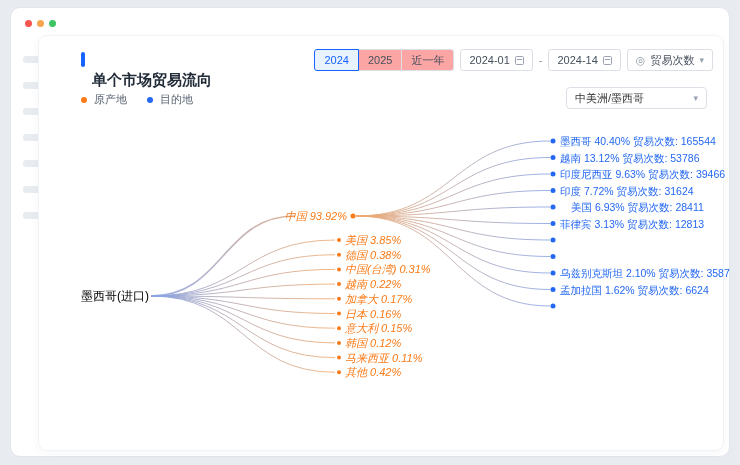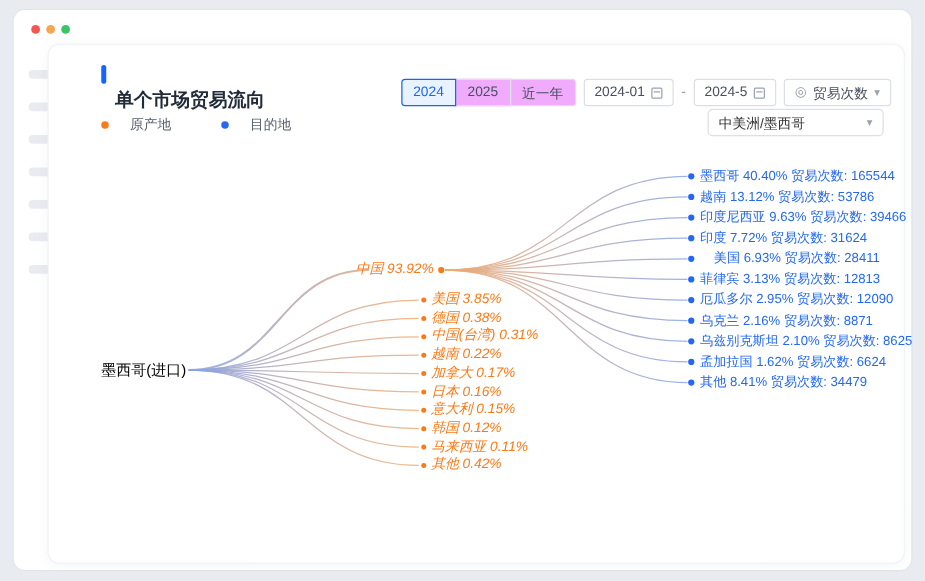--- a/index.html
+++ b/index.html
@@ -28,41 +28,41 @@
   .tdot.green{background:#3dc463;}
   .sidebar{position:absolute;left:12px;top:48px;width:20px;display:flex;flex-direction:column;gap:19px;}
   .sbar{height:7px;width:18px;background:#e8ecf1;border-radius:3px;}
   .card{
     position:absolute;left:28px;top:28px;width:684px;height:414px;
     background:#fff;border-radius:8px;
     box-shadow:0 0 0 1px #f0f3f7,0 2px 10px rgba(30,50,90,.05);
   }
   .accent{position:absolute;left:42px;top:16px;width:4px;height:15px;background:var(--accent);border-radius:2px;}
   .page-title{position:absolute;left:53px;top:12px;font-size:15px;font-weight:bold;color:#222c38;margin-top:23px;}
-  .controls{position:absolute;right:10px;top:13px;height:22px;display:flex;align-items:center;gap:6px;margin-top:14px;}
+  .controls{position:absolute;right:10px;top:13px;height:22px;display:flex;align-items:center;gap:6px;}
   .seg{display:flex;}
   .seg .btn{
     height:22px;padding:0 9px;font-size:11px;color:var(--text);
-    background:#f0abfc;border:1px solid var(--border);
+    background:#fca5a5;border:1px solid var(--border);
     display:flex;align-items:center;margin-left:-1px;cursor:pointer;white-space:nowrap;
   }
   .seg .btn:first-child{border-radius:3px 0 0 3px;margin-left:0;}
   .seg .btn:last-child{border-radius:0 3px 3px 0;}
   .seg .btn.active{color:var(--accent);border-color:var(--accent);background:#e9f2ff;position:relative;z-index:1;}
   .datebox,.metric{
     height:22px;border:1px solid var(--border);border-radius:3px;
     display:flex;align-items:center;gap:5px;padding:0 8px;font-size:11px;color:var(--text);
     background:#fff;white-space:nowrap;
   }
   .cal{width:9px;height:9px;border:1px solid #9aa4b2;border-radius:1.5px;position:relative;display:inline-block;}
   .cal i{position:absolute;left:1px;right:1px;top:2px;height:1px;background:#9aa4b2;}
   .sep{color:#8b95a3;font-size:11px;}
   .micon{color:#8b95a3;font-size:11px;line-height:1;}
   .caret{color:#98a2b0;font-size:9px;line-height:1;}
-  .legend{position:absolute;left:42px;top:56px;display:flex;align-items:center;gap:17px;font-size:11px;color:#55606e;}
+  .legend{position:absolute;left:42px;top:56px;display:flex;align-items:center;gap:7px;font-size:11px;color:#55606e;}
   .ldot{width:6px;height:6px;border-radius:50%;display:inline-block;}
   .ldot.orange{background:var(--orange);}
   .ldot.blue{background:var(--blue);}
   .legend .lgap{width:6px;}
   .select{
     position:absolute;right:16px;top:51px;width:141px;height:22px;
     border:1px solid var(--border);border-radius:4px;background:#fff;
     display:flex;align-items:center;justify-content:space-between;
     padding:0 8px;font-size:11px;color:#333;cursor:pointer;
   }
@@ -106,21 +106,21 @@
         <div class="btn">近一年</div>
       </div>
       <div class="datebox">
         <span>2024-01</span>
         <span class="cal">
             <i></i>
           </span>
       </div>
       <span class="sep">-</span>
       <div class="datebox">
-        <span>2024-5</span>
+        <span>2024-14</span>
         <span class="cal">
             <i></i>
           </span>
       </div>
       <div class="metric">
         <span class="micon">◎</span>
         <span>贸易次数</span>
         <span class="caret">▾</span>
       </div>
     </div>
@@ -206,21 +206,18 @@
         <div class="node-label origin-label" style="left: 306px; top: 207.2px;">意大利 0.15%</div>
         <div class="node-label origin-label" style="left: 306px; top: 221.9px;">韩国 0.12%</div>
         <div class="node-label origin-label" style="left: 306px; top: 236.6px;">马来西亚 0.11%</div>
         <div class="node-label origin-label" style="left: 306px; top: 251.3px;">其他 0.42%</div>
         <div class="node-label dest-label" style="left: 521px; top: 20px;">墨西哥 40.40% 贸易次数: 165544</div>
         <div class="node-label dest-label" style="left: 521px; top: 36.5px;">越南 13.12% 贸易次数: 53786</div>
         <div class="node-label dest-label" style="left: 521px; top: 53px;">印度尼西亚 9.63% 贸易次数: 39466</div>
         <div class="node-label dest-label" style="left: 521px; top: 69.5px;">印度 7.72% 贸易次数: 31624</div>
         <div class="node-label dest-label" style="left: 532px; top: 86px;">美国 6.93% 贸易次数: 28411</div>
         <div class="node-label dest-label" style="left: 521px; top: 102.5px;">菲律宾 3.13% 贸易次数: 12813</div>
-        <div class="node-label dest-label" style="left: 521px; top: 119px;">厄瓜多尔 2.95% 贸易次数: 12090</div>
-        <div class="node-label dest-label" style="left: 521px; top: 135.5px;">乌克兰 2.16% 贸易次数: 8871</div>
-        <div class="node-label dest-label" style="left: 521px; top: 152px;">乌兹别克斯坦 2.10% 贸易次数: 8625</div>
+        <div class="node-label dest-label" style="left: 521px; top: 152px;">乌兹别克斯坦 2.10% 贸易次数: 3587</div>
         <div class="node-label dest-label" style="left: 521px; top: 168.5px;">孟加拉国 1.62% 贸易次数: 6624</div>
-        <div class="node-label dest-label" style="left: 521px; top: 185px;">其他 8.41% 贸易次数: 34479</div>
       </div>
 
   </div>
 </div>
 
 </body></html>

